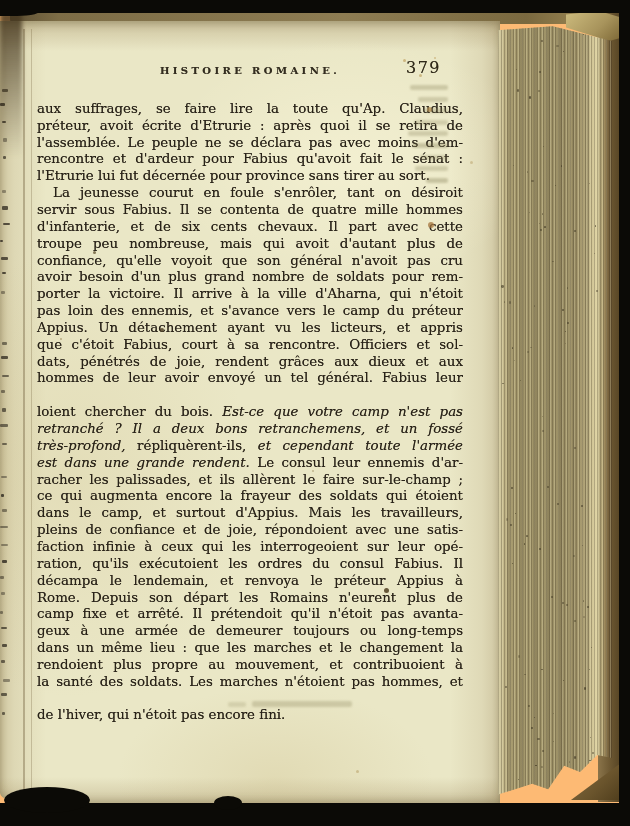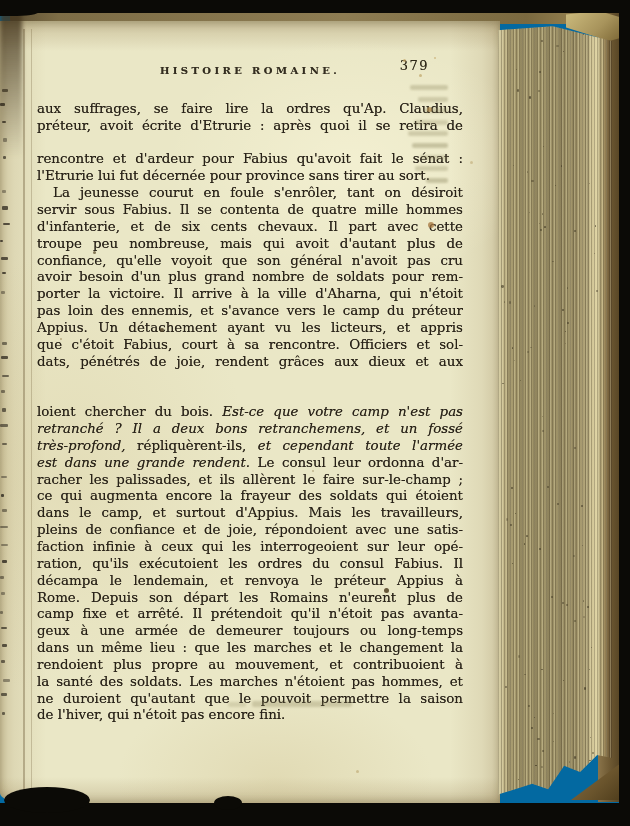--- a/index.html
+++ b/index.html
@@ -1,17 +1,17 @@
 <!DOCTYPE html>
 <html><head>
 <meta charset="utf-8">
 <style>
   html,body{margin:0;padding:0;background:#0b0a06;}
   #scene{position:relative;width:630px;height:826px;overflow:hidden;
-         font-family:"DejaVu Serif", serif;background:#0369a1;}
+         font-family:"DejaVu Serif", serif;background:#fdba74;}
 
   
   #book-page{position:absolute;left:0;top:21px;width:500px;height:782px;overflow:hidden;
     background-color:#eae7c6;
     background-image:
       radial-gradient(ellipse 300px 200px at 70% 18%, rgba(255,251,224,0.40), transparent 62%),
       radial-gradient(ellipse 260px 320px at 14% 58%, rgba(193,173,116,0.17), transparent 70%),
       radial-gradient(ellipse 220px 130px at 55% 97%, rgba(193,173,116,0.22), transparent 72%),
       linear-gradient(90deg, rgba(146,122,72,0.30) 0px, rgba(146,122,72,0.14) 14px, rgba(0,0,0,0) 46px,
                              rgba(0,0,0,0) 450px, rgba(140,115,70,0.12) 482px, rgba(140,115,70,0.30) 100%),
@@ -20,21 +20,21 @@
     box-shadow: inset 0 4px 7px rgba(100,85,50,0.30), inset 0 -4px 7px rgba(100,85,50,0.22);
   }
   .crease{position:absolute;top:8px;bottom:6px;width:1.6px;background:rgba(108,90,54,0.38);filter:blur(0.6px);}
   .crease.c2{width:1px;background:rgba(108,90,54,0.28);}
 
   
   #page-header{position:absolute;left:37px;top:44px;width:426px;height:20px;}
   #running-title{position:absolute;left:0;right:0;text-align:center;
     font-size:10px;font-weight:bold;letter-spacing:3.4px;color:#332d20;
     text-shadow:0 0 0.5px rgba(45,38,25,0.55);}
-  #page-number{position:absolute;right:34px;top:-7px;font-size:13px;color:#2e2818;
+  #page-number{position:absolute;right:22px;top:-7px;font-size:16px;color:#2e2818;
     letter-spacing:1.5px;font-feature-settings:"onum" 1;text-shadow:0 0 0.5px rgba(45,38,25,0.5);}
 
   
   #text-block{position:absolute;left:37px;top:63px;width:426px;height:650px;}
   .tline{position:absolute;left:0;right:0;height:16.85px;line-height:16.9px;
     font-size:13.4px;color:#282218;white-space:nowrap;
     text-align:justify;text-align-last:justify;
     text-shadow:0 0 0.4px rgba(40,33,22,0.65);}
   .tline.end{text-align:center;text-align-last:left;}
   .tline.ind{padding-left:16px;}
@@ -87,53 +87,54 @@
   <div id="book-page">
     <div class="crease" style="left:23px;"></div>
     <div class="crease c2" style="left:31px;"></div>
 
     <div id="page-header">
       <div id="running-title">HISTOIRE ROMAINE.</div>
       <div id="page-number">379</div>
     </div>
 
     <div id="text-block">
-        <div class="tline" style="top: 16.85px;"><span>aux suffrages, se faire lire la ordres qu'Ap. Claudius,</span></div>
+        <div class="tline" style="top: 16.85px;"><span>aux suffrages, se faire lire la toute qu'Ap. Claudius,</span></div>
         <div class="tline" style="top: 33.7px;"><span>préteur, avoit écrite d'Etrurie : après quoi il se retira de</span></div>
+        <div class="tline" style="top: 50.55px;"><span>l'assemblée. Le peuple ne se déclara pas avec moins d'em-</span></div>
         <div class="tline" style="top: 67.4px;"><span>rencontre et d'ardeur pour Fabius qu'avoit fait le sénat :</span></div>
         <div class="tline end" style="top: 84.25px;"><span>l'Etrurie lui fut décernée pour province sans tirer au sort.</span></div>
         <div class="tline ind" style="top: 101.1px;"><span>La jeunesse courut en foule s'enrôler, tant on désiroit</span></div>
         <div class="tline" style="top: 117.95px;"><span>servir sous Fabius. Il se contenta de quatre mille hommes</span></div>
         <div class="tline" style="top: 134.8px;"><span>d'infanterie, et de six cents chevaux. Il part avec cette</span></div>
         <div class="tline" style="top: 151.65px;"><span>troupe peu nombreuse, mais qui avoit d'autant plus de</span></div>
         <div class="tline" style="top: 168.5px;"><span>confiance, qu'elle voyoit que son général n'avoit pas cru</span></div>
         <div class="tline" style="top: 185.35px;"><span>avoir besoin d'un plus grand nombre de soldats pour rem-</span></div>
         <div class="tline" style="top: 202.2px;"><span>porter la victoire. Il arrive à la ville d'Aharna, qui n'étoit</span></div>
         <div class="tline" style="top: 219.05px;"><span>pas loin des ennemis, et s'avance vers le camp du préteur</span></div>
         <div class="tline" style="top: 235.9px;"><span>Appius. Un détachement ayant vu les licteurs, et appris</span></div>
         <div class="tline" style="top: 252.75px;"><span>que c'étoit Fabius, court à sa rencontre. Officiers et sol-</span></div>
         <div class="tline" style="top: 269.6px;"><span>dats, pénétrés de joie, rendent grâces aux dieux et aux</span></div>
+        <div class="tline" style="top: 286.45px;"><span>hommes de leur avoir envoyé un tel général. Fabius leur</span></div>
         <div class="tline" style="top: 320.15px;"><span>loient chercher du bois. </span><span class="it">Est-ce que votre camp n'est pas</span></div>
         <div class="tline" style="top: 337px;"><span class="it">retranché ? Il a deux bons retranchemens, et un fossé</span></div>
         <div class="tline" style="top: 353.85px;"><span class="it">très-profond,</span><span> répliquèrent-ils, </span><span class="it">et cependant toute l'armée</span></div>
-        <div class="tline" style="top: 370.7px;"><span class="it">est dans une grande rendent.</span><span> Le consul leur ordonna d'ar-</span></div>
+        <div class="tline" style="top: 370.7px;"><span class="it">est dans une grande rendent.</span><span> Le consul leur ennemis d'ar-</span></div>
         <div class="tline" style="top: 387.55px;"><span>racher les palissades, et ils allèrent le faire sur-le-champ ;</span></div>
         <div class="tline" style="top: 404.4px;"><span>ce qui augmenta encore la frayeur des soldats qui étoient</span></div>
         <div class="tline" style="top: 421.25px;"><span>dans le camp, et surtout d'Appius. Mais les travailleurs,</span></div>
         <div class="tline" style="top: 438.1px;"><span>pleins de confiance et de joie, répondoient avec une satis-</span></div>
         <div class="tline" style="top: 471.8px;"><span>ration, qu'ils exécutoient les ordres du consul Fabius. Il</span></div>
         <div class="tline" style="top: 454.95px;"><span>faction infinie à ceux qui les interrogeoient sur leur opé-</span></div>
         <div class="tline" style="top: 488.65px;"><span>décampa le lendemain, et renvoya le préteur Appius à</span></div>
         <div class="tline" style="top: 505.5px;"><span>Rome. Depuis son départ les Romains n'eurent plus de</span></div>
         <div class="tline" style="top: 522.35px;"><span>camp fixe et arrêté. Il prétendoit qu'il n'étoit pas avanta-</span></div>
         <div class="tline" style="top: 539.2px;"><span>geux à une armée de demeurer toujours ou long-temps</span></div>
         <div class="tline" style="top: 556.05px;"><span>dans un même lieu : que les marches et le changement la</span></div>
         <div class="tline" style="top: 572.9px;"><span>rendoient plus propre au mouvement, et contribuoient à</span></div>
         <div class="tline" style="top: 589.75px;"><span>la santé des soldats. Les marches n'étoient pas hommes, et</span></div>
-        <div class="tline" style="top: 606.6px;"><span>ne duroient qu'autant que le pouvoit permettre la saison</span></div>
         <div class="tline end" style="top: 623.45px;"><span>de l'hiver, qui n'étoit pas encore fini.</span></div>
       </div>
   <div class="dash" style="left: 1.55946px; top: 68.2448px; width: 6.49358px; height: 3.05431px; opacity: 0.76;"></div>
       <div class="dash" style="left: 0.45547px; top: 82.4972px; width: 4.13158px; height: 2.40231px; opacity: 0.9;"></div>
       <div class="dash" style="left: 2.01415px; top: 100.286px; width: 4.28165px; height: 2.1464px; opacity: 0.85;"></div>
       <div class="dash" style="left: 2.51926px; top: 117.404px; width: 4.4059px; height: 3.17821px; opacity: 0.47;"></div>
       <div class="dash" style="left: 2.88953px; top: 135.315px; width: 3.57521px; height: 2.47183px; opacity: 0.74;"></div>
       <div class="dash" style="left: 1.51488px; top: 168.905px; width: 4.35691px; height: 2.72327px; opacity: 0.45;"></div>
       <div class="dash" style="left: 1.66544px; top: 185.404px; width: 6.51007px; height: 3.19506px; opacity: 0.82;"></div>
       <div class="dash" style="left: 2.5078px; top: 201.584px; width: 7.589px; height: 2.19526px; opacity: 0.83;"></div>

